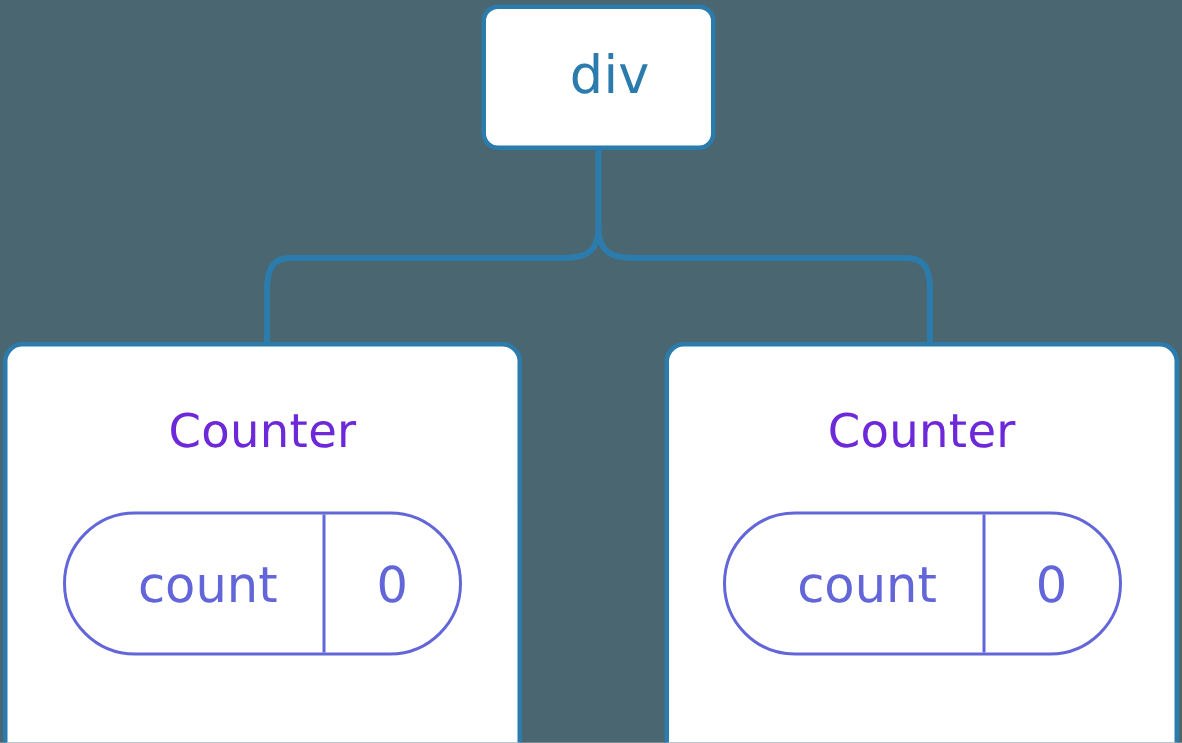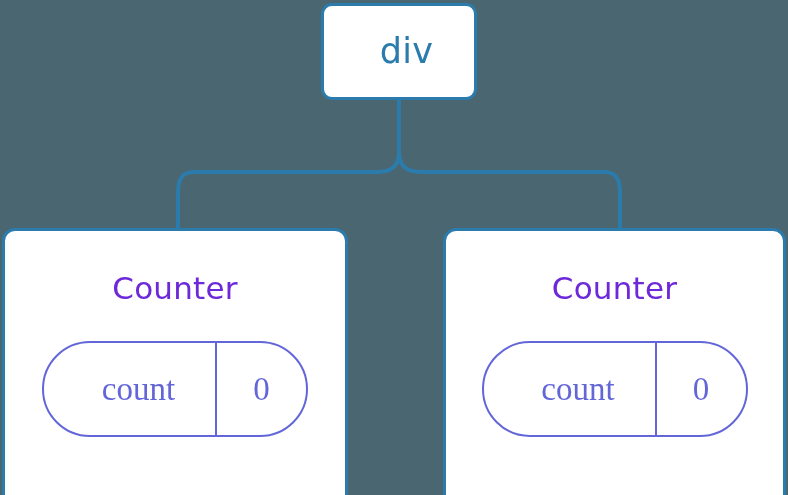--- a/index.html
+++ b/index.html
@@ -78,21 +78,20 @@
     position: relative;
     margin-top: 37px;
     height: 96px;
     width: 266px;
     border: 2px solid #6366d8;
     border-radius: 48px;
     box-sizing: border-box;
     display: flex;
     align-items: stretch;
     background: transparent;
-    font-family: Liberation Serif, serif;
   }
   .pill-key, .pill-value {
     display: flex;
     align-items: center;
     justify-content: center;
     color: #6366d8;
     font-size: 33px;
     line-height: 1;
     box-sizing: border-box;
   }

